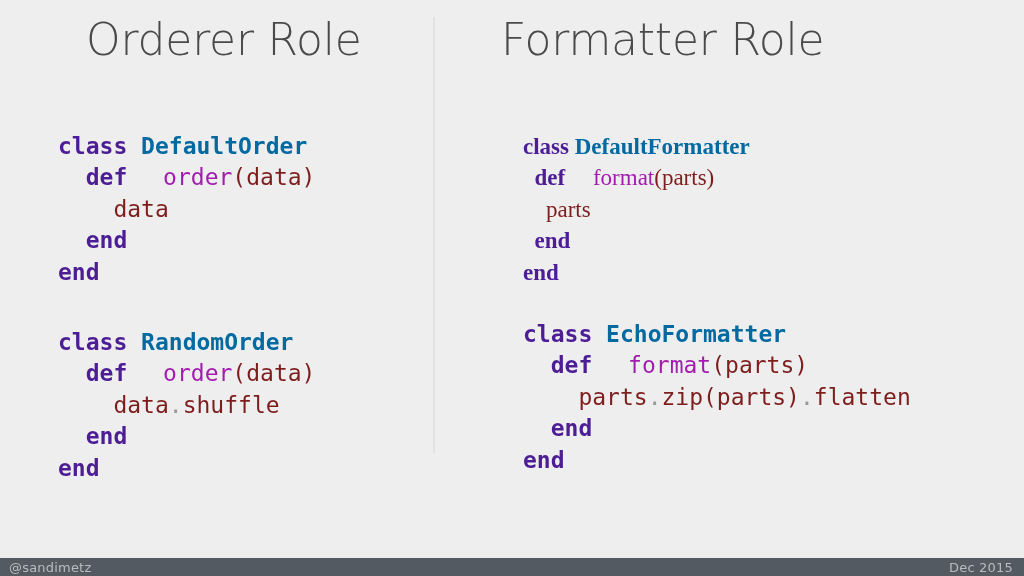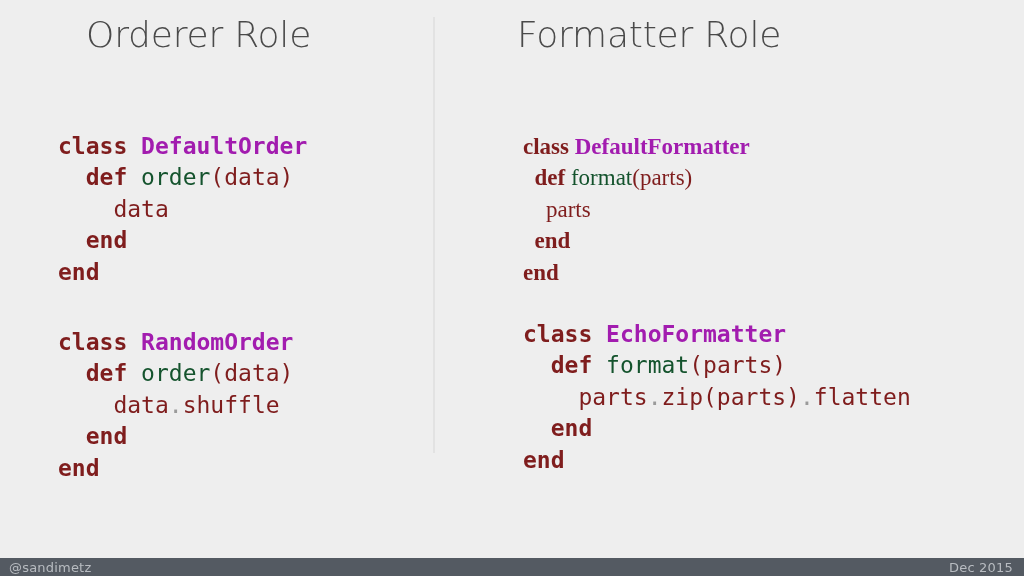--- a/index.html
+++ b/index.html
@@ -39,48 +39,48 @@
     height: 558px;
   }
   .column.left  { left: 0px;   width: 433px; }
   .column.right { left: 435px; width: 589px; }
 
   
   .role-title {
     position: absolute;
     top: 14px;
     font-family: "DejaVu Sans", "Liberation Sans", sans-serif;
-    font-size: 36px;
+    font-size: 44px;
     font-weight: 300;
     letter-spacing: -0.2px;
     color: #4a4a4a;
     white-space: nowrap;
   }
   .column.left .role-title  { left: 86px; }
-  .column.right .role-title { left: 82px; }
+  .column.right .role-title { left: 66px; }
 
   
   .code-block {
     position: absolute;
     font-family: "DejaVu Sans Mono", "Liberation Mono", monospace;
     font-size: 23px;
     line-height: 31.4px;
     white-space: pre;
     color: #1c1c1c;
   }
   .column.left .code-block.first  { left: 58px; top: 108px; }
   .column.left .code-block.second { left: 58px; top: 304px; }
   .column.right .code-block.first  { left: 88px; top: 108px; font-family: Liberation Serif, serif; }
   .column.right .code-block.second { left: 88px; top: 296px; }
 
   .code-line { display: block; height: 31.4px; }
 
-  .tok-kw    { color: #7f1d1d; font-weight: bold; }
-  .tok-cls   { color: #a21caf; font-weight: bold; }
-  .tok-fn    { color: #14532d; font-weight: normal; }
+  .tok-kw    { color: #4c1d95; font-weight: bold; }
+  .tok-cls   { color: #0369a1; font-weight: bold; }
+  .tok-fn    { color: #a21caf; font-weight: normal; margin-left: 22px; }
   .tok-plain { color: #7f1d1d; font-weight: normal; }
   .tok-dot   { color: #9a9a9a; font-weight: normal; }
 
   
   .footer {
     position: absolute;
     left: 0;
     top: 558px;
     width: 1024px;
     height: 18px;

